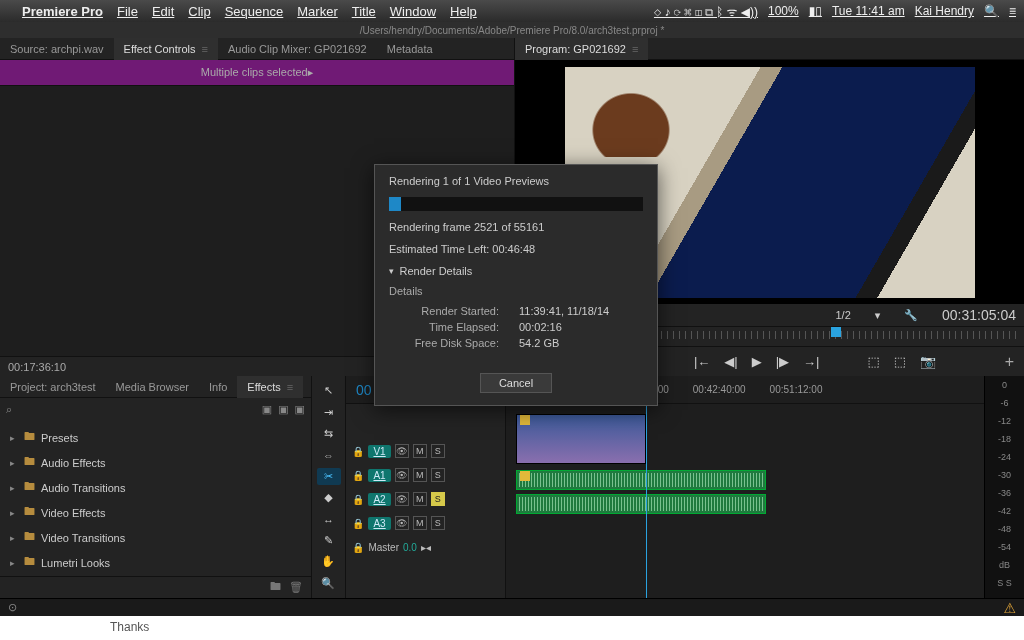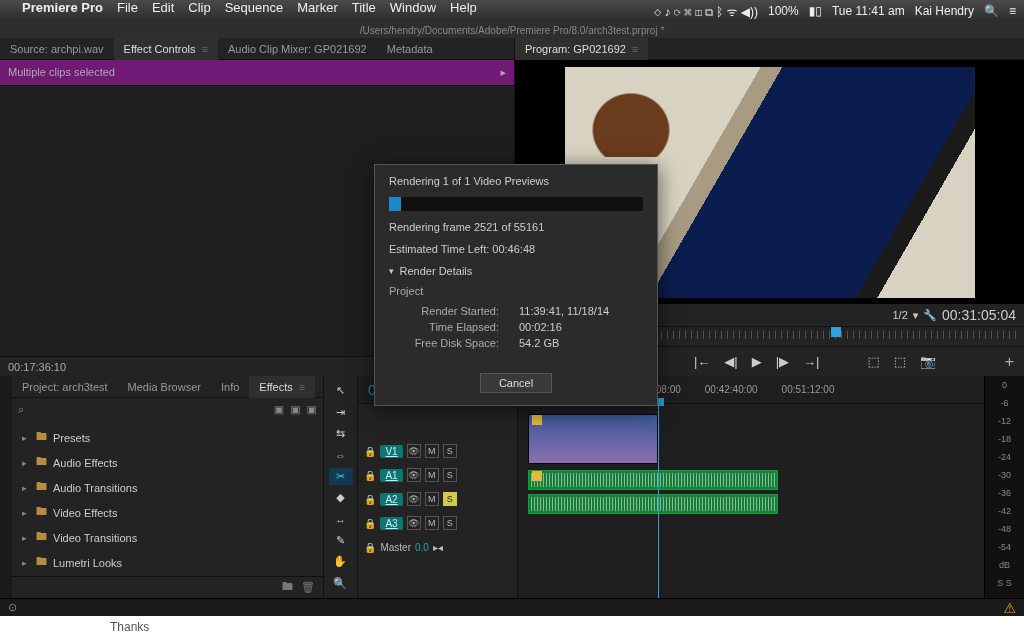--- a/index.html
+++ b/index.html
@@ -1,52 +1,52 @@
 <!DOCTYPE html>
 <html><head>
 <meta charset="utf-8">
 <style>
 * { margin: 0; padding: 0; box-sizing: border-box; font-family: -apple-system, "Helvetica Neue", Arial, sans-serif; }
 body { width: 1024px; height: 640px; background: #1a1a1a; color: #ccc; font-size: 11px; overflow: hidden; position: relative; }
 
 
-.menubar { height: 22px; background: linear-gradient(#4a4a4a,#2b2b2b); display: flex; padding: 0 8px; color: #eee; font-size: 13px; gap: 14px; }
+.menubar { height: 22px; background: linear-gradient(#4a4a4a,#2b2b2b); display: flex; align-items: center; padding: 0 8px; color: #eee; font-size: 13px; gap: 14px; text-decoration: underline; }
 .menubar .apple { font-size: 14px; }
 .menubar .app { font-weight: 700; }
 .menubar .right { margin-left: auto; display: flex; align-items: center; gap: 10px; font-size: 12px; }
 .menubar .right span { display: inline-flex; align-items: center; }
 
 .titlebar { height: 16px; background: #2e2e2e; color: #888; font-size: 10px; display: flex; align-items: center; justify-content: center; }
 
 
 .tabs { height: 22px; background: #232323; display: flex; align-items: center; border-bottom: 1px solid #111; }
 .tab { padding: 0 10px; height: 22px; display: flex; align-items: center; color: #999; cursor: pointer; font-size: 11px; }
 .tab.active { background: #2f2f2f; color: #ddd; justify-content: space-between; }
 .tab .burger { margin-left: 6px; color: #666; }
 
 .top { display: flex; height: 338px; }
 .left-col { width: 515px; display: flex; flex-direction: column; background: #701a75; border-right: 1px solid #111; }
 .right-col { flex: 1; display: flex; flex-direction: column; background: #232323; }
 
-.multi { padding: 6px 8px; display: flex; justify-content: space-between; color: #aaa; border-bottom: 1px solid #111; }
+.multi { padding: 6px 8px; display: flex; justify-content: center; color: #aaa; border-bottom: 1px solid #111; }
 .tc-body { flex: 1; background: #1e1e1e; }
 .tc-foot { height: 20px; padding: 0 8px; color: #aaa; display: flex; align-items: center; background: #232323; border-top: 1px solid #111; }
 
 .program-body { flex: 1; background: #000; display: flex; align-items: center; justify-content: center; position: relative; }
 .video { width: 410px; height: 231px; background: linear-gradient(120deg,#d8d2c2 0 36%,#a89b82 36% 40%,#0b1c4e 40% 78%,#1a1a1a 78% 82%,#d8d2c2 82%); position: relative; overflow: hidden; }
 .video::before { content: ""; position: absolute; left: 0; top: 0; width: 110px; height: 90px; background: radial-gradient(ellipse at 60% 70%, #6b3b1e 0 40%, transparent 42%); }
-.prog-info { height: 22px; display: flex; align-items: center; justify-content: flex-end; gap: 5px; padding: 0 8px; color: #ccc; background: #232323; }
+.prog-info { height: 22px; display: flex; align-items: center; justify-content: flex-end; gap: 24px; padding: 0 8px; color: #ccc; background: #232323; }
 .scrub { height: 20px; background: #232323; position: relative; border-top: 1px solid #111; }
 .scrub .ticks { position: absolute; inset: 4px 8px 0; background: repeating-linear-gradient(90deg,#555 0 1px,transparent 1px 6px); height: 8px; }
 .scrub .play { position: absolute; top: 0; left: 62%; width: 10px; height: 10px; background: #2aa3e0; }
 .transport { height: 30px; background: #232323; display: flex; align-items: center; justify-content: center; gap: 14px; color: #ccc; font-size: 13px; border-top: 1px solid #111; position: relative; }
 .transport .plus { position: absolute; right: 10px; font-size: 16px; color: #aaa; }
 
 
-.bottom { display: flex; height: 222px; padding-left: 12px; }
+.bottom { display: flex; height: 222px; }
 .proj { width: 312px; background: #232323; border-right: 1px solid #111; display: flex; flex-direction: column; }
 .search { padding: 4px 6px; display: flex; align-items: center; gap: 6px; color: #888; }
 .search input { background: transparent; border: none; color: #ccc; flex: 1; outline: none; }
 .fx-list { flex: 1; padding: 4px 0; overflow: hidden; }
 .fx-item { display: flex; align-items: center; gap: 6px; padding: 3px 10px; color: #ccc; cursor: pointer; }
 .fx-item .tw { color: #888; font-size: 9px; width: 8px; }
 .fx-item .fld { color: #b68c3e; }
 .proj-foot { height: 22px; display: flex; align-items: center; justify-content: flex-end; gap: 8px; padding: 0 8px; color: #777; border-top: 1px solid #111; }
 
 .tools { width: 34px; background: #232323; border-right: 1px solid #111; display: flex; flex-direction: column; align-items: center; padding: 6px 0; gap: 4px; }
@@ -361,21 +361,21 @@
     <div class="row">Rendering 1 of 1 Video Previews</div>
     <div class="pbar">
         <div class="fill"></div>
       </div>
     <div class="row">Rendering frame 2521 of 55161</div>
     <div class="row">Estimated Time Left: 00:46:48</div>
     <div class="sect">
         <span class="tw">▾</span>
         <span>Render Details</span>
       </div>
-    <div class="lbl">Project</div>
+    <div class="lbl">Details</div>
     <div class="details">
       <div class="drow">
           <span class="k">Render Started:</span>
           <span>11:39:41, 11/18/14</span>
         </div>
       <div class="drow">
           <span class="k">Time Elapsed:</span>
           <span>00:02:16</span>
         </div>
       <div class="drow">

